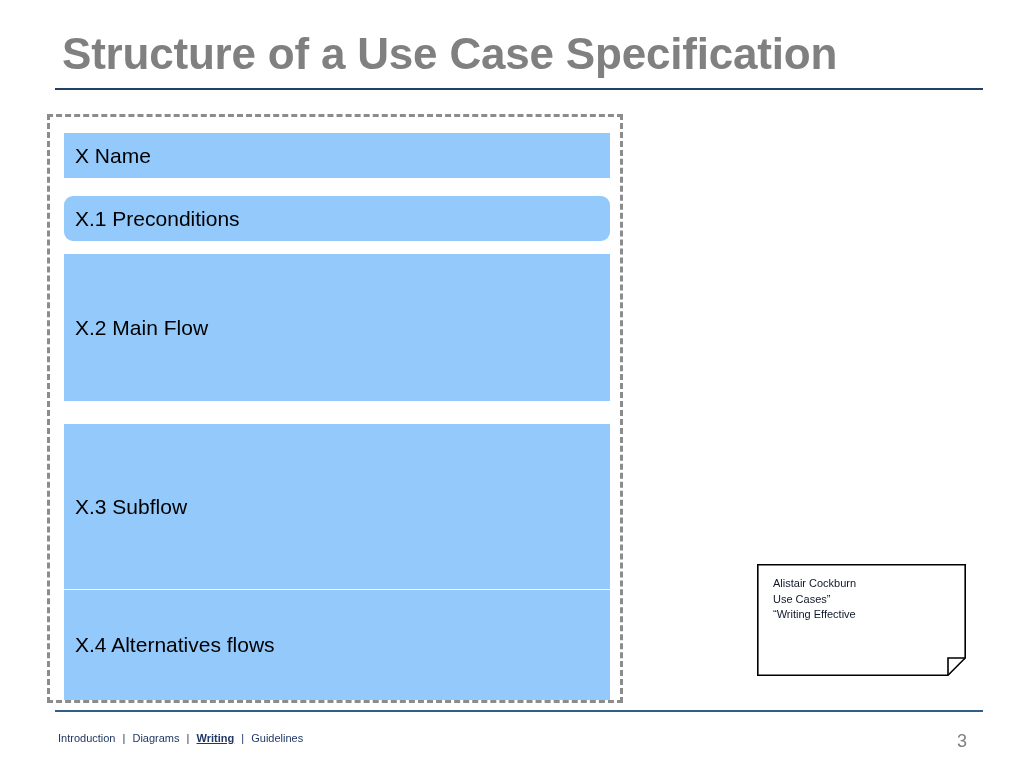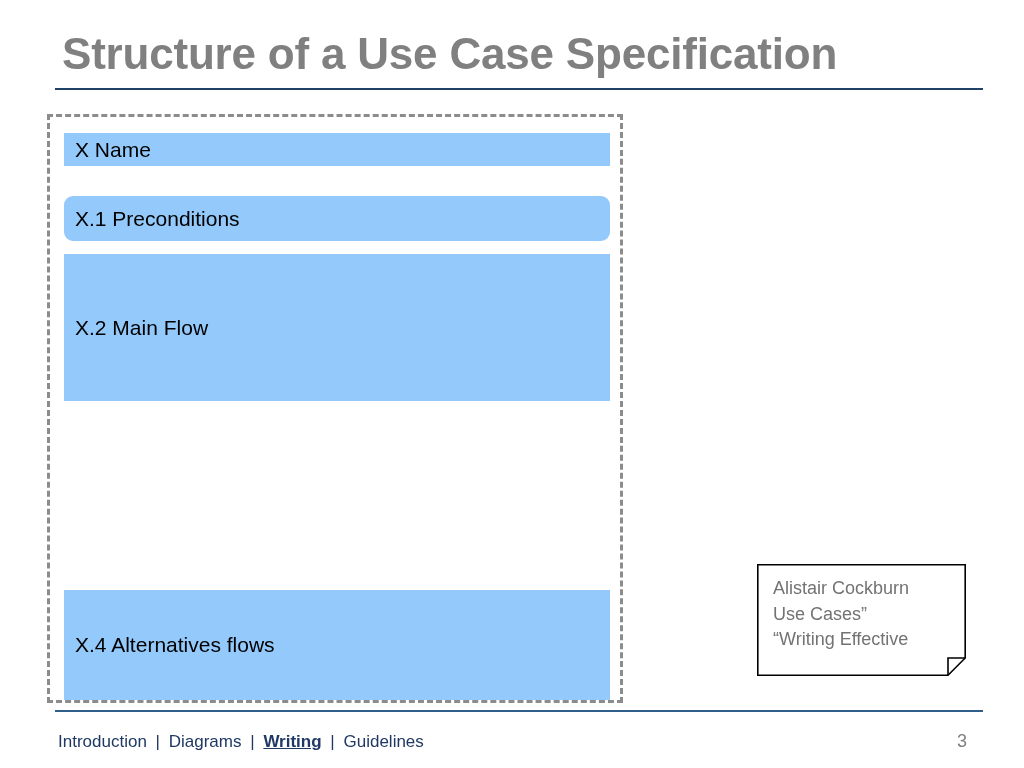--- a/index.html
+++ b/index.html
@@ -58,21 +58,21 @@
     align-items: center;
     padding-left: 11px;
   }
   .spec-bar .bar-label {
     font-size: 21px;
     color: #000000;
     line-height: 1.2;
     white-space: nowrap;
   }
 
-  .bar-1 { top: 16px;  height: 33px;  }
+  .bar-1 { top: 16px;  height: 45px;  }
   .bar-2 { top: 79px;  height: 45px; border-radius: 9px;  }
   .bar-3 { top: 137px; height: 147px; }
   .bar-4 { top: 307px; height: 165px; }
   .bar-5 { top: 473px; height: 110px; }
 
   
   .note-box {
     position: absolute;
     left: 757px;
     top: 564px;
@@ -81,40 +81,40 @@
   }
   .note-shape {
     position: absolute;
     inset: 0;
   }
   .note-text {
     position: absolute;
     left: 16px;
     top: 12px;
     right: 12px;
-    font-size: 18px;
-    color: #737373;
+    font-size: 11px;
+    color: #0f172a;
     line-height: 1.42;
   }
   .note-text .note-line { display: block; white-space: nowrap; }
 
   
   .footer-rule {
     position: absolute;
     left: 55px;
     top: 710px;
     width: 928px;
     height: 0;
     border-top: 2px solid #2e5f8a;
   }
   .footer-nav {
     position: absolute;
     left: 58px;
     top: 732px;
-    font-size: 17px;
+    font-size: 11px;
     color: #1f3864;
     white-space: nowrap;
   }
   .footer-nav .nav-item { color: #1f3864; }
   .footer-nav .nav-item.active {
     font-weight: bold;
     text-decoration: underline;
   }
   .footer-nav .nav-sep {
     color: #1f3864;
@@ -141,20 +141,23 @@
   </div>
 
   <div class="spec-bar bar-2">
     <span class="bar-label">X.1 Preconditions</span>
   </div>
 
   <div class="spec-bar bar-3">
     <span class="bar-label">X.2 Main Flow</span>
   </div>
 
+  <div class="spec-bar bar-4">
+    <span class="bar-label">X.3 Subflow</span>
+  </div>
 
   <div class="spec-bar bar-5">
     <span class="bar-label">X.4 Alternatives flows</span>
   </div>
 
 </div>
 
 <div class="note-box">
   <svg class="note-shape" viewBox="0 0 209 112" preserveAspectRatio="none">
     <path d="M0.8,0.8 L208.2,0.8 L208.2,94 L191,111.2 L0.8,111.2 Z" fill="#ffffff" stroke="#000000" stroke-width="1.6"></path>

